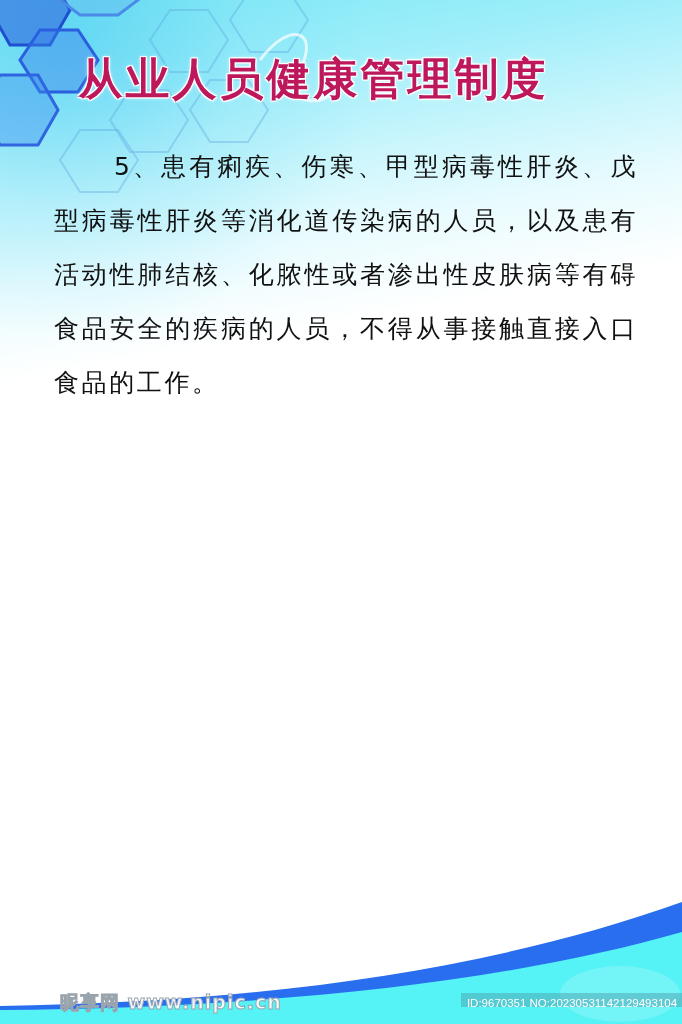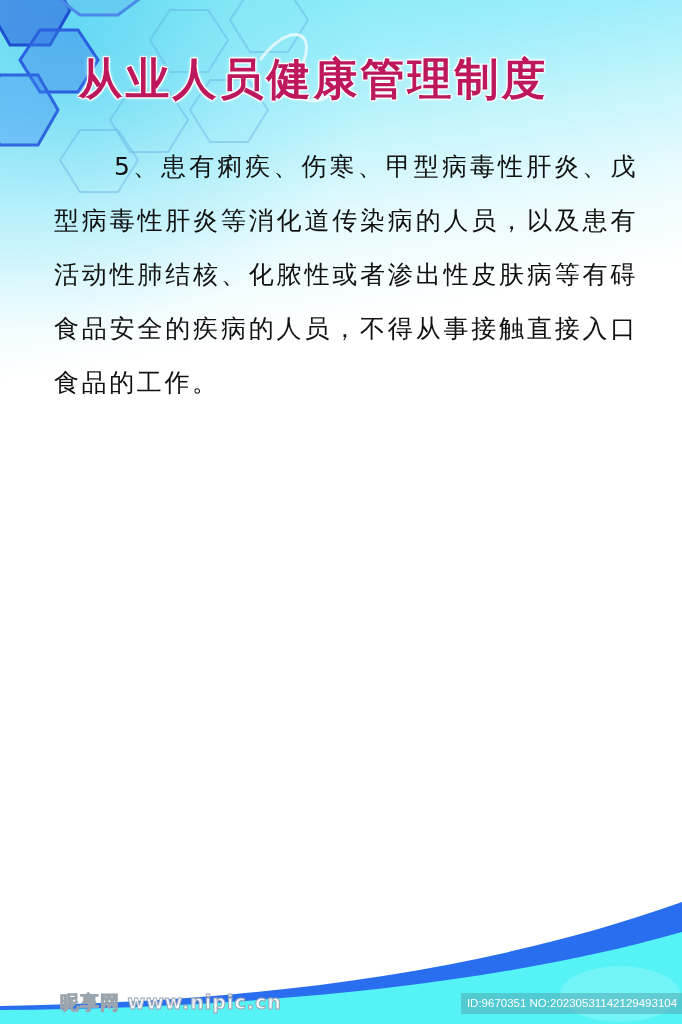--- a/index.html
+++ b/index.html
@@ -34,21 +34,21 @@
     text-align: justify;
   }
   .watermark-left {
     position: absolute; left: 12px; top: 990px;
     font-size: 19px; font-weight: bold; color: rgba(255,255,255,0.9);
     -webkit-text-stroke: 1px #9aa4ad; letter-spacing: 1px;
     font-family: "DejaVu Sans", sans-serif;
     margin-left: 48px;
   }
   .watermark-right {
-    position: absolute; left: 461px; top: 993px; width: 222px; height: 21px;
+    position: absolute; left: 461px; top: 993px; width: 222px; height: 14px;
     background: rgba(80,170,180,0.55);
     color: #ffffff; font-size: 11.5px; line-height: 21px; text-align: center;
     font-family: "Liberation Sans", sans-serif;
   }
 </style>
 </head>
 <body>
 
 <div class="bg-top"></div>
 <div class="bg-top-left"></div>

